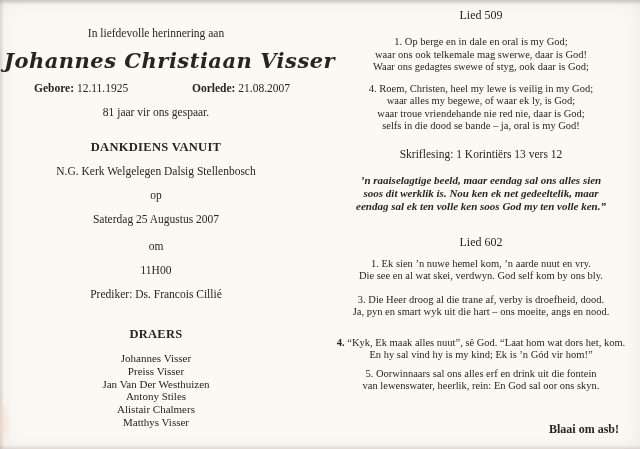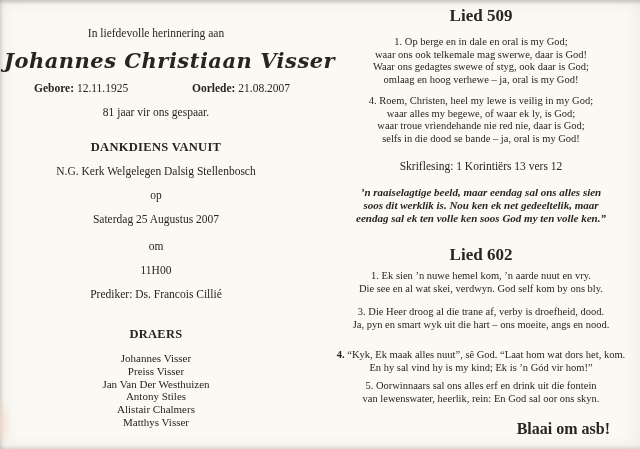--- a/index.html
+++ b/index.html
@@ -42,36 +42,36 @@
   .church      { margin-top:11px; font-size:11.5px; line-height:13px; }
   .prep        { margin-top:11px; font-size:11.5px; line-height:13px; }
   .svc-date    { margin-top:11px; font-size:11.5px; line-height:13px; }
   .prep2       { margin-top:14px; font-size:11.5px; line-height:13px; }
   .svc-time    { margin-top:11px; font-size:11.5px; line-height:13px; }
   .preacher    { margin-top:11px; font-size:11.5px; line-height:13px; }
   .heading2    { margin-top:26px; font-size:12.5px; font-weight:700; line-height:14px; letter-spacing:.3px; }
   .bearers     { margin-top:11px; font-size:11px; line-height:12.8px; }
 
   
-  .hymn-title  { font-size:17px; font-weight:700; line-height:15px; }
+  .hymn-title  { font-size:12px; font-weight:400; line-height:15px; }
   .t1          { margin-top:8px; }
   .t2          { margin-top:22px; }
   .verse       { font-size:10.5px; line-height:12.5px; }
   .v-h1v1      { margin-top:13px; }
   .v-h1v4      { margin-top:9px; }
   .scripture   { margin-top:14px; font-size:11.5px; line-height:14px; }
   .quote       { margin-top:13px; font:italic 700 11px "Liberation Serif", serif; line-height:13px; }
   .v-h2v1      { margin-top:8px; }
   .v-h2v3      { margin-top:11px; }
   .v-h2v4      { margin-top:18px; }
   .v-h2v5      { margin-top:6px; }
   .v-h2v4 b    { font-weight:700; }
 
-  .turn-over   { position:absolute; right:30px; top:423px;
-                 font-size:16px; font-weight:700; line-height:12px;font-family:Liberation Serif, serif; }
+  .turn-over   { position:absolute; right:21px; top:423px;
+                 font-size:12px; font-weight:700; line-height:12px;font-family:Liberation Serif, serif; }
 </style>
 </head>
 <body>
 
 <div class="card">
 
   <div class="edge-top"></div>
   <div class="edge-left"></div>
   <div class="edge-bottom"></div>
   <div class="smudge-pink"></div>
@@ -111,21 +111,20 @@
     </div>
   </div>
 
   <div class="col-right">
     <div class="hymn-title t1 line">Lied 509</div>
 
     <div class="verse v-h1v1">
       <div class="line">1. Op berge en in dale en oral is my God;</div>
       <div class="line">waar ons ook telkemale mag swerwe, daar is God!</div>
       <div class="line">Waar ons gedagtes swewe of styg, ook daar is God;</div>
-      <div class="line">omlaag en hoog verhewe – ja, oral is my God!</div>
     </div>
 
     <div class="verse v-h1v4">
       <div class="line">4. Roem, Christen, heel my lewe is veilig in my God;</div>
       <div class="line">waar alles my begewe, of waar ek ly, is God;</div>
       <div class="line">waar troue vriendehande nie red nie, daar is God;</div>
       <div class="line">selfs in die dood se bande – ja, oral is my God!</div>
     </div>
 
     <div class="scripture line">Skriflesing: 1 Korintiërs 13 vers 12</div>

